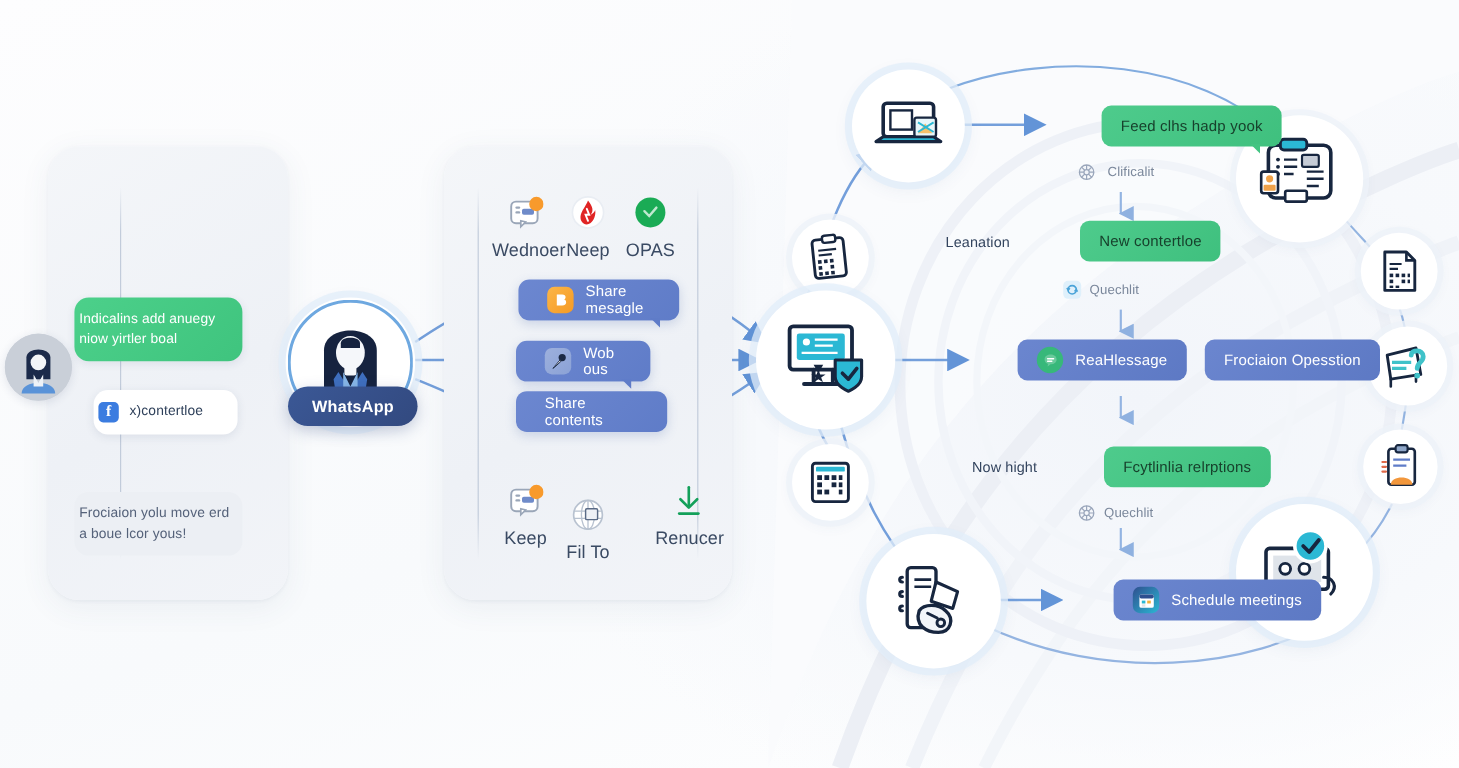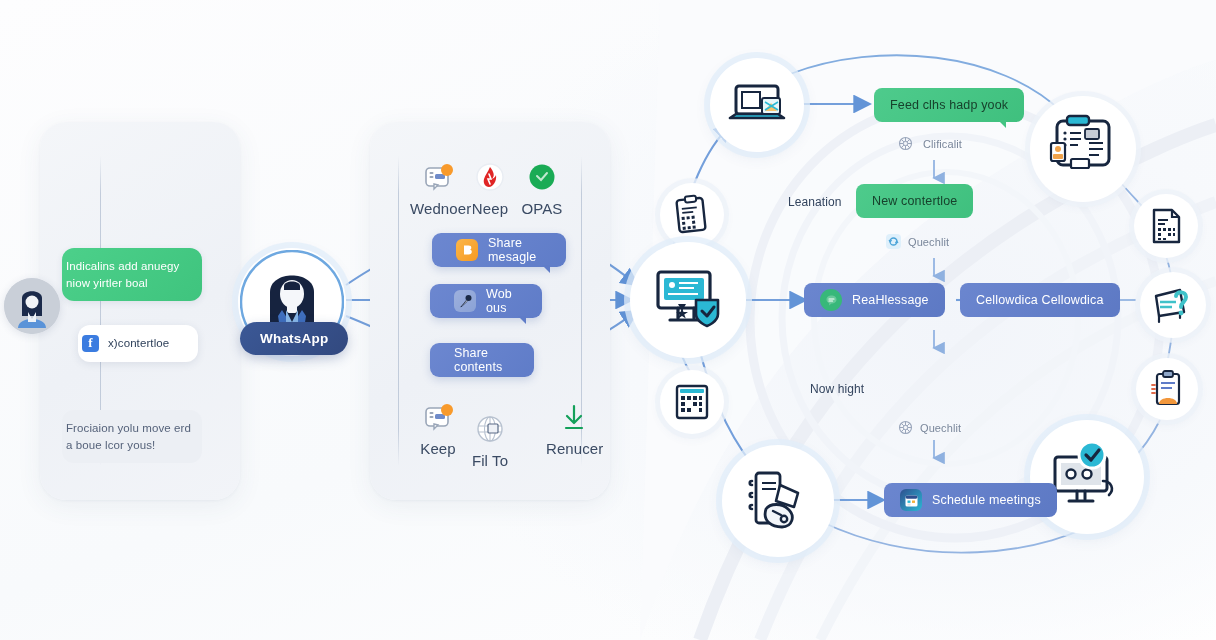--- a/index.html
+++ b/index.html
@@ -110,20 +110,21 @@
   }
   .node.plain { box-shadow: 0 0 0 5px rgba(238,243,249,.8), 0 3px 12px rgba(60,90,140,.08); }
 
   .graph-pill {
     position:absolute;
     display:flex;align-items:center;
     height:34px; padding:0 16px;
     border-radius:8px;
     font-size:12.5px; font-weight:500; letter-spacing:.15px;
     white-space:nowrap;
+    margin-left:44px;
   }
   .graph-pill.green { background:linear-gradient(135deg,#4ecb8c 0%,#3fc07e 100%); color:#17412c; }
   .graph-pill.blue  { background:linear-gradient(135deg,#6b86cf 0%,#5d79c4 100%); color:#ffffff; }
   .graph-pill .tail {
     position:absolute; right:18px; bottom:-6px;
     width:0;height:0;
     border-left:8px solid transparent;
     border-top:8px solid #43c482;
   }
 
@@ -342,21 +343,21 @@
     <span class="pill-icon" style="background:linear-gradient(135deg,#9db0dd,#8ba2d6);">
       <svg width="15" height="15" viewBox="0 0 15 15">
         <circle cx="10.5" cy="4" r="3" fill="#1c2a45"></circle>
         <path d="M8.8 5.8 L4 11.5 L2.8 13 L4.4 11.8 L9.6 7 Z" fill="#f3f5f8" stroke="#1c2a45" stroke-width="0.8"></path>
       </svg>
     </span>
     <span>Wob ous</span>
     <span class="tail"></span>
   </div>
 
-  <div class="action-pill" style="left:430px; top:343px; width:104px;">
+  <div class="action-pill" style="left:430px; top:326px; width:126px;">
     <span>Share contents</span>
   </div>
 
   <div class="app-tile" style="left:410px; top:402px;">
     <div class="glyph">
       <svg width="30" height="30" viewBox="0 0 30 30">
         <rect x="3" y="5" width="22" height="18" rx="4" fill="#ffffff" stroke="#9aa6b8" stroke-width="1.6"></rect>
         <rect x="6.5" y="9" width="4" height="2" rx="1" fill="#9aa6b8"></rect>
         <rect x="6.5" y="13" width="4" height="2" rx="1" fill="#9aa6b8"></rect>
         <rect x="12" y="11" width="10" height="5" rx="1.5" fill="#6f8bc9"></rect>
@@ -573,25 +574,28 @@
     <span class="pill-icon" style="background:#37b87a;border-radius:50%;">
       <svg width="13" height="13" viewBox="0 0 13 13">
         <path d="M1.5 5.5 C1.5 2.8 4 1.5 6.5 1.5 C9 1.5 11.5 2.8 11.5 5.5 C11.5 8.2 9 9.5 6.5 9.5 L4 11.5 L4.3 9.2 C2.6 8.6 1.5 7.2 1.5 5.5 Z" fill="#ffffff" opacity="0.25"></path>
         <path d="M4 5 H9 M4 7 H7.5" stroke="#ffffff" stroke-width="1.2" stroke-linecap="round"></path>
       </svg>
     </span>
     <span>ReaHlessage</span>
   </div>
 
   <div class="graph-pill blue" style="left:960px; top:283px;">
-    <span>Cellowdica Cellowdica</span>
+    <span>Frociaion Opesstion</span>
   </div>
 
   <div class="side-label" style="left:810px; top:382px;">Now hight</div>
 
+  <div class="graph-pill green" style="left:876px; top:372px;">
+    <span>Fcytlinlia relrptions</span>
+  </div>
 
   <div class="chip-label" style="left:898px; top:420px;">
     <span class="chip-ico">
       <svg width="15" height="15" viewBox="0 0 15 15">
         <circle cx="7.5" cy="7.5" r="6" fill="none" stroke="#9aa6bb" stroke-width="1.1"></circle>
         <circle cx="7.5" cy="7.5" r="2.2" fill="none" stroke="#9aa6bb" stroke-width="1"></circle>
         <path d="M7.5 1.5 V5.3 M7.5 9.7 V13.5 M1.5 7.5 H5.3 M9.7 7.5 H13.5 M3.3 3.3 L5.9 5.9 M9.1 9.1 L11.7 11.7 M11.7 3.3 L9.1 5.9 M5.9 9.1 L3.3 11.7" stroke="#9aa6bb" stroke-width="1"></path>
       </svg>
     </span>
     <span>Quechlit</span>

